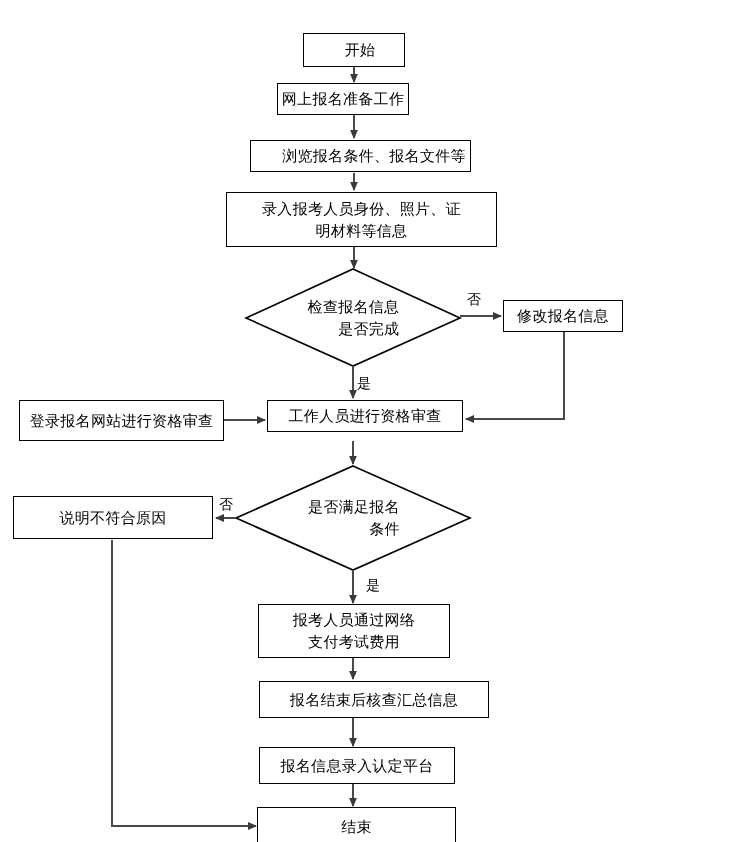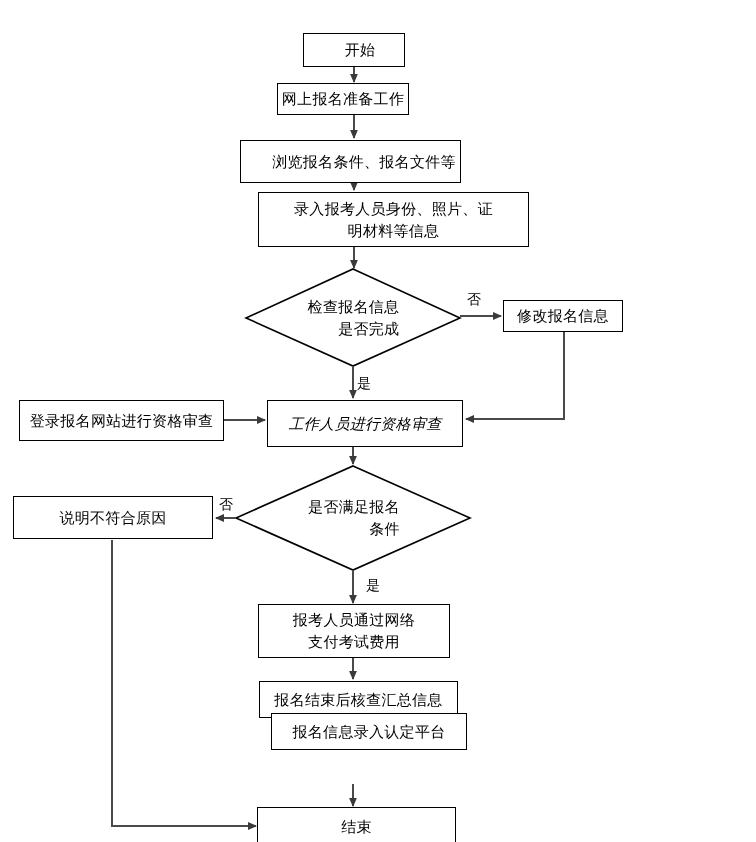--- a/index.html
+++ b/index.html
@@ -124,68 +124,68 @@
   </svg>
 
   <div class="node" style="left:303px; top:33px; width:102px; height:34px;padding-left:12px;">
     <span>开始</span>
   </div>
 
   <div class="node" style="left:277px; top:83px; width:132px; height:32px;">
     <span>网上报名准备工作</span>
   </div>
 
-  <div class="node" style="left:240px; top:140px; width:221px; height:43px;padding-left:27px;">
+  <div class="node" style="left:250px; top:140px; width:221px; height:32px;padding-left:27px;">
     <span>浏览报名条件、报名文件等</span>
   </div>
 
-  <div class="node" style="left:226px; top:192px; width:271px; height:55px;margin-left:32px;">
+  <div class="node" style="left:226px; top:192px; width:271px; height:55px;">
     <span>录入报考人员身份、照片、证
 明材料等信息</span>
   </div>
 
   <div class="diamond-hit" style="left:246px; top:269px; width:215px; height:98px;"></div>
   <div class="diamond-label" style="left:266px; top:292px; width:175px; height:52px;">
     <span>检查报名信息
 是否完成</span>
   </div>
 
   <div class="node" style="left:503px; top:300px; width:120px; height:32px;">
     <span>修改报名信息</span>
   </div>
 
   <div class="node" style="left:19px; top:400px; width:205px; height:41px;">
     <span>登录报名网站进行资格审查</span>
   </div>
 
-  <div class="node" style="left:267px; top:400px; width:196px; height:47px;font-style:italic;">
+  <div class="node" style="left:267px; top:400px; width:196px; height:32px;">
     <span>工作人员进行资格审查</span>
   </div>
 
   <div class="diamond-hit" style="left:236px; top:466px; width:235px; height:105px;">
   </div>
   <div class="diamond-label" style="left:268px; top:492px; width:172px; height:52px;">
     <span>是否满足报名
 条件</span>
   </div>
 
   <div class="node" style="left:13px; top:496px; width:200px; height:43px;">
     <span>说明不符合原因</span>
   </div>
 
   <div class="node" style="left:258px; top:604px; width:192px; height:54px;">
     <span>报考人员通过网络
 支付考试费用</span>
   </div>
 
-  <div class="node" style="left:259px; top:681px; width:199px; height:37px;">
+  <div class="node" style="left:259px; top:681px; width:230px; height:37px;">
     <span>报名结束后核查汇总信息</span>
   </div>
 
-  <div class="node" style="left:259px; top:713px; width:196px; height:37px;margin-left:12px;">
+  <div class="node" style="left:259px; top:747px; width:196px; height:37px;">
     <span>报名信息录入认定平台</span>
   </div>
 
   <div class="node" style="left:257px; top:807px; width:199px; height:40px;">
     <span>结束</span>
   </div>
 
   <div class="edge-label" style="left:467px; top:292px;">
     <span>否</span>
   </div>

